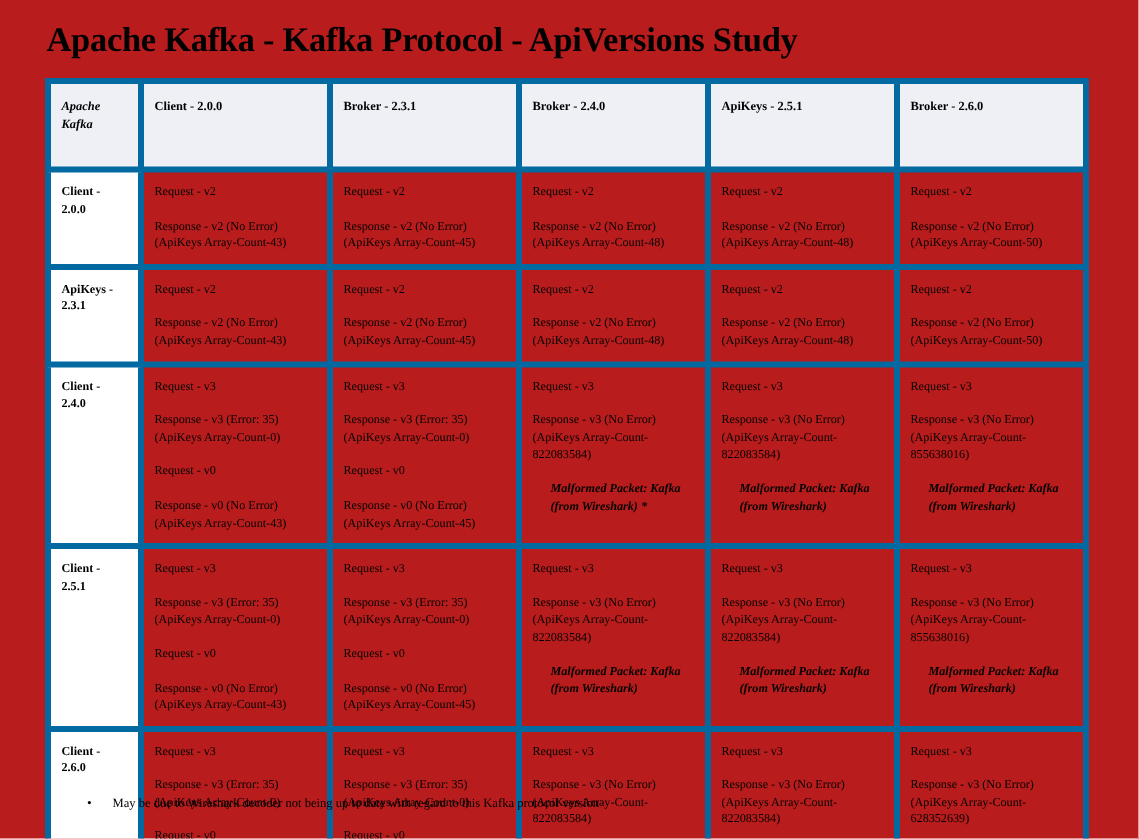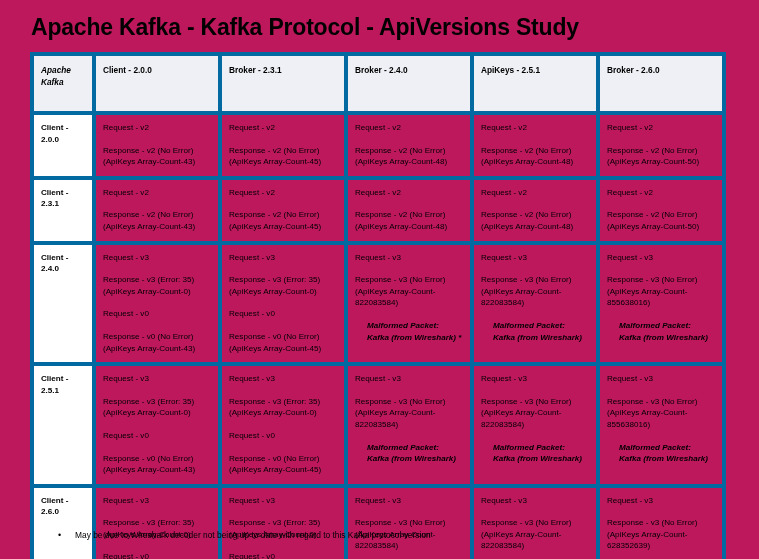--- a/index.html
+++ b/index.html
@@ -11,21 +11,22 @@
     width: 759px;
     height: 559px;
     font-family: "Liberation Sans", sans-serif;
     color: #000000;
     position: relative;
     overflow: hidden;
   }
   .slide {
     position: absolute;
     inset: 0;
-    background: #be185d;
+    background: #b91c1c;
+    font-family: Liberation Serif, serif;
   }
   .page-title {
     position: absolute;
     left: 31px;
     top: 14px;
     font-size: 23px;
     font-weight: bold;
     letter-spacing: -0.2px;
     color: #000000;
     white-space: nowrap;
@@ -145,21 +146,21 @@
             <td>
               <div class="cell-block">Request - v2</div>
               <div class="cell-block">Response - v2 (No Error) (ApiKeys Array-Count-48)</div>
             </td>
             <td>
               <div class="cell-block">Request - v2</div>
               <div class="cell-block">Response - v2 (No Error)(ApiKeys Array-Count-50)</div>
             </td>
           </tr>
           <tr>
-            <td class="row-head">Client - 2.3.1</td>
+            <td class="row-head">ApiKeys - 2.3.1</td>
             <td>
               <div class="cell-block">Request - v2</div>
               <div class="cell-block">Response - v2 (No Error) (ApiKeys Array-Count-43)</div>
             </td>
             <td>
               <div class="cell-block">Request - v2</div>
               <div class="cell-block">Response - v2 (No Error) (ApiKeys Array-Count-45)</div>
             </td>
             <td>
               <div class="cell-block">Request - v2</div>

